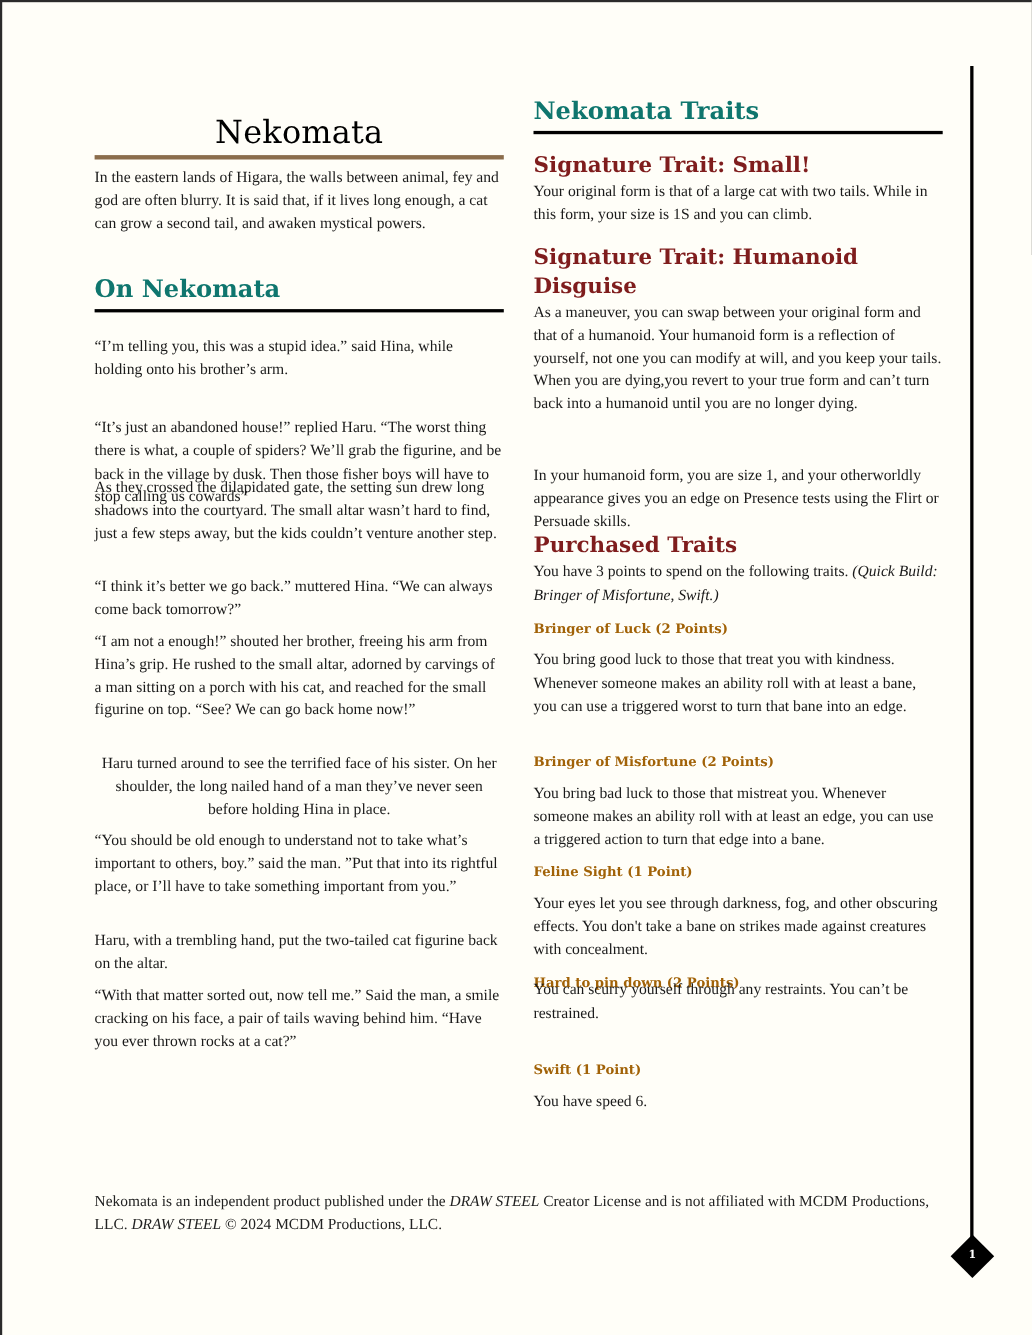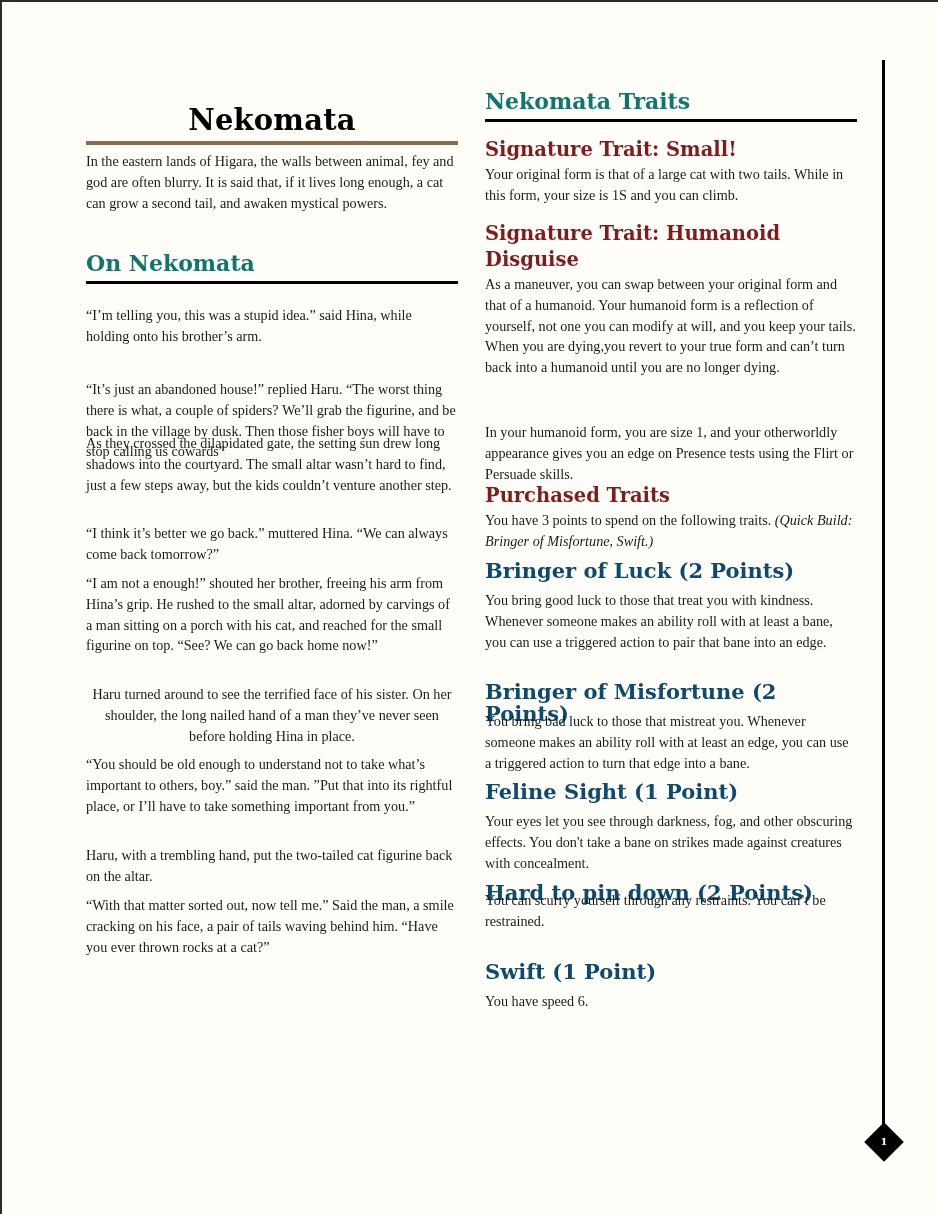--- a/index.html
+++ b/index.html
@@ -12,37 +12,37 @@
   .page {
     position: absolute; left: 2px; top: 2px; width: 936px; height: 1212px;
     background: #fffef8;
   }
   .col { position: absolute; top: 0; }
   .col-left { left: 84px; width: 372px; }
   .col-right { left: 483px; width: 372px; }
 
   .title {
     position: absolute; left: 0; top: 101px; width: 372px; text-align: center;
-    font-family: "DejaVu Serif", serif; font-weight: bold; font-size: 29px;
+    font-family: "DejaVu Serif", serif; font-weight: normal; font-size: 29px;
     color: #000; margin: 0; letter-spacing: 0.2px;
   }
   .title-rule { position: absolute; left: 0; top: 139px; width: 372px; height: 4px; background: #8b6d4c; }
 
   p { margin: 0; font-size: 14.2px; line-height: 20.8px; }
 
   .h2 {
     font-family: "DejaVu Serif", serif; font-weight: bold; font-size: 22px; color: #0f766e; margin: 0;
   }
   .h2-rule { width: 372px; height: 2.5px; background: #000; }
 
   .h3 {
     font-family: "DejaVu Serif", serif; font-weight: bold; font-size: 19.5px; color: #7f1d1d; margin: 0; line-height: 26px;
   }
   .h4 {
-    font-family: "DejaVu Serif", serif; font-weight: bold; font-size: 21px; color: #0c4a6e; margin: 0; line-height: 22px;
+    font-family: "DejaVu Serif", serif; font-weight: bold; font-size: 12px; color: #a16207; margin: 0; line-height: 22px;
   }
 
   .abs { position: absolute; left: 0; width: 372px; }
 
   .vline { position: absolute; left: 880px; top: 58px; width: 3px; height: 1070px; background: #000; }
   .diamond {
     position: absolute; left: 868px; top: 1126px; width: 28px; height: 28px; background: #000;
     transform: rotate(45deg);
   }
   .page-num {
@@ -87,32 +87,33 @@
     <p class="abs" style="top:162px;">Your original form is that of a large cat with two tails. While in this form, your size is 1S and you can climb.</p>
 
     <h3 class="h3 abs" style="top:219px;">Signature Trait: Humanoid Disguise</h3>
     <p class="abs" style="top:272px;">As a maneuver, you can swap between your original form and that of a humanoid. Your humanoid form is a reflection of yourself,  not one you can modify at will, and you keep your tails. When you are dying,you revert to your true form and can’t turn back into a humanoid until you are no longer dying.</p>
     <p class="abs" style="top:420px;">In your humanoid form, you are size 1, and your otherworldly appearance gives you an edge on Presence tests using the Flirt or Persuade skills.</p>
 
     <h3 class="h3 abs" style="top:481px;">Purchased Traits</h3>
     <p class="abs" style="top:508px;"><span>You have 3 points to spend on the following traits.</span> <em>(Quick Build: Bringer of Misfortune, Swift.)</em></p>
 
     <h4 class="h4 abs" style="top:558px;">Bringer of Luck (2 Points)</h4>
-    <p class="abs" style="top:588px;">You bring good luck to those that treat you with kindness. Whenever someone makes an ability roll with at least a bane, you can use a triggered action to pair that bane into an edge.</p>
+    <p class="abs" style="top:588px;">You bring good luck to those that treat you with kindness. Whenever someone makes an ability roll with at least a bane, you can use a triggered worst to turn that bane into an edge.</p>
 
     <h4 class="h4 abs" style="top:679px;">Bringer of Misfortune (2 Points)</h4>
     <p class="abs" style="top:709px;">You bring bad luck to those that mistreat you. Whenever someone makes an ability roll with at least an edge, you can use a triggered action to turn that edge into a bane.</p>
 
     <h4 class="h4 abs" style="top:779px;">Feline Sight (1 Point)</h4>
     <p class="abs" style="top:809px;">Your eyes let you see through darkness, fog, and other obscuring effects. You don't take a bane on strikes made against creatures with concealment.</p>
 
     <h4 class="h4 abs" style="top:880px;">Hard to pin down (2 Points)</h4>
     <p class="abs" style="top:888px;">You can scurry yourself through any restraints. You can’t be restrained.</p>
 
     <h4 class="h4 abs" style="top:959px;">Swift (1 Point)</h4>
     <p class="abs" style="top:989px;">You have speed 6.</p>
   </div>
 
+  <div class="footer"><span>Nekomata is an independent product published under the </span><em>DRAW STEEL</em><span> Creator License and is not affiliated with MCDM Productions, LLC. </span><em>DRAW STEEL</em><span> © 2024 MCDM Productions, LLC.</span></div>
 
   <div class="vline"></div>
   <div class="diamond"></div>
   <div class="page-num">1</div>
 </div>
 
 </body></html>

